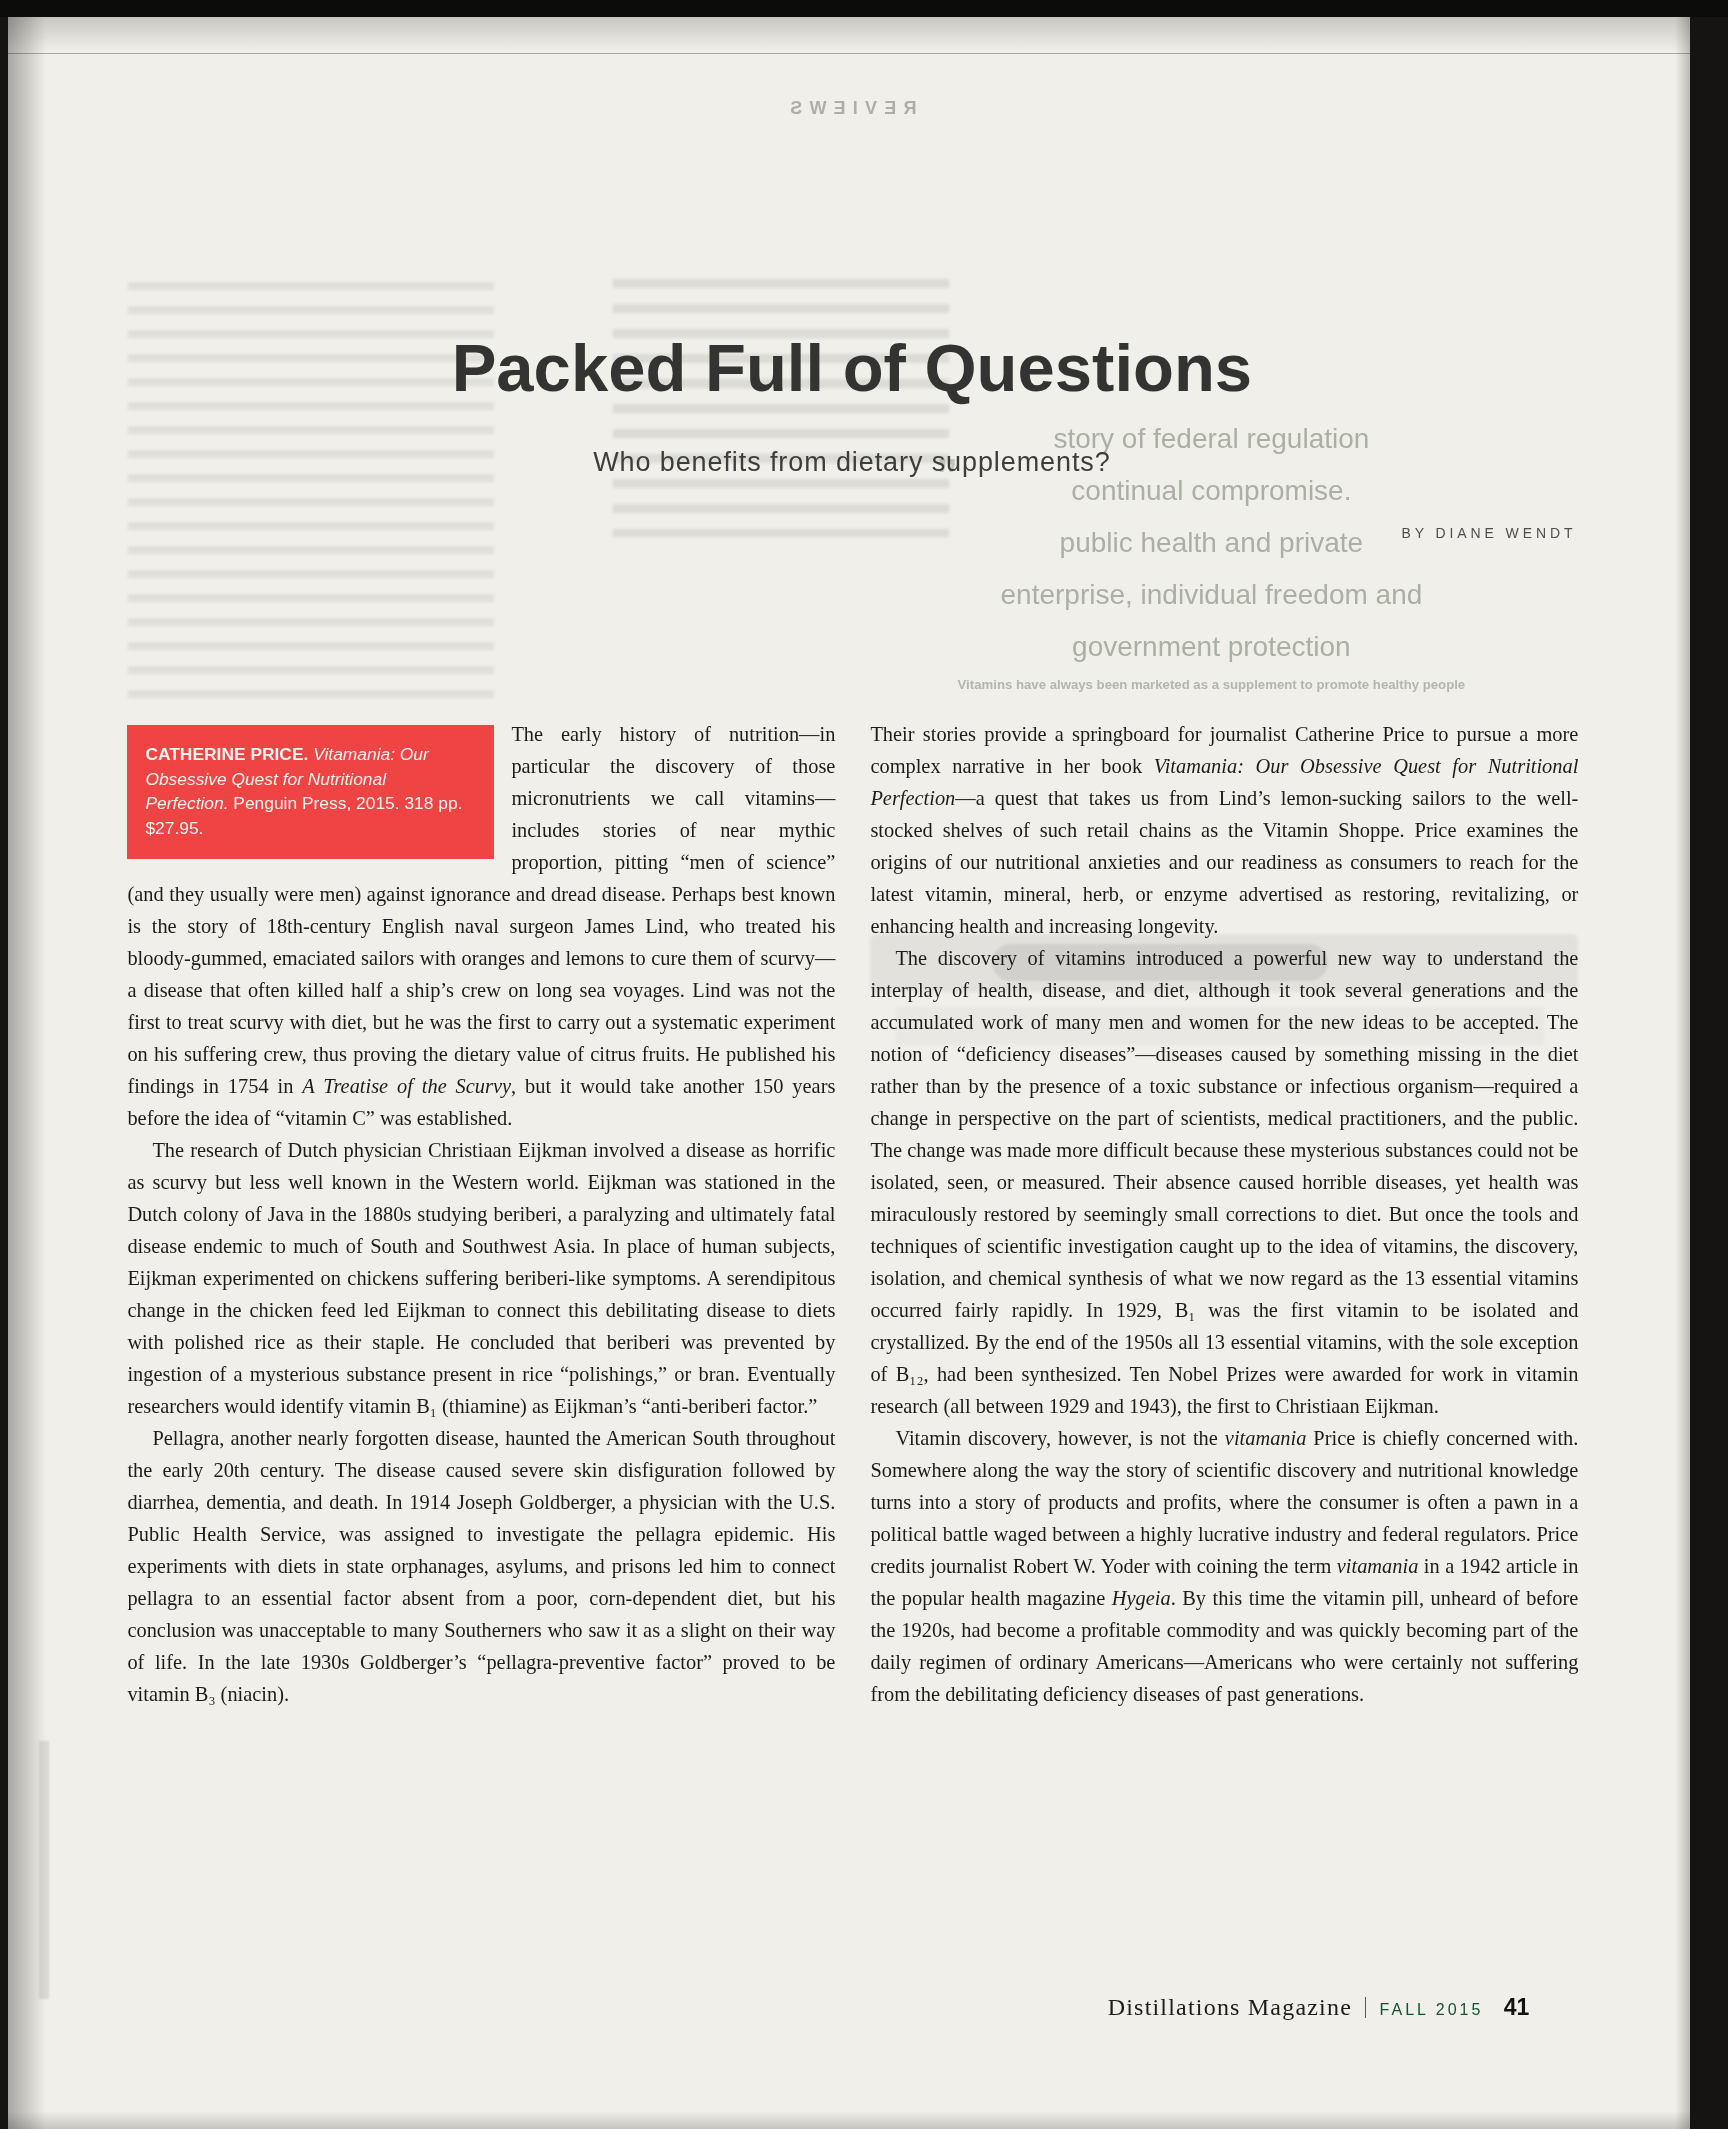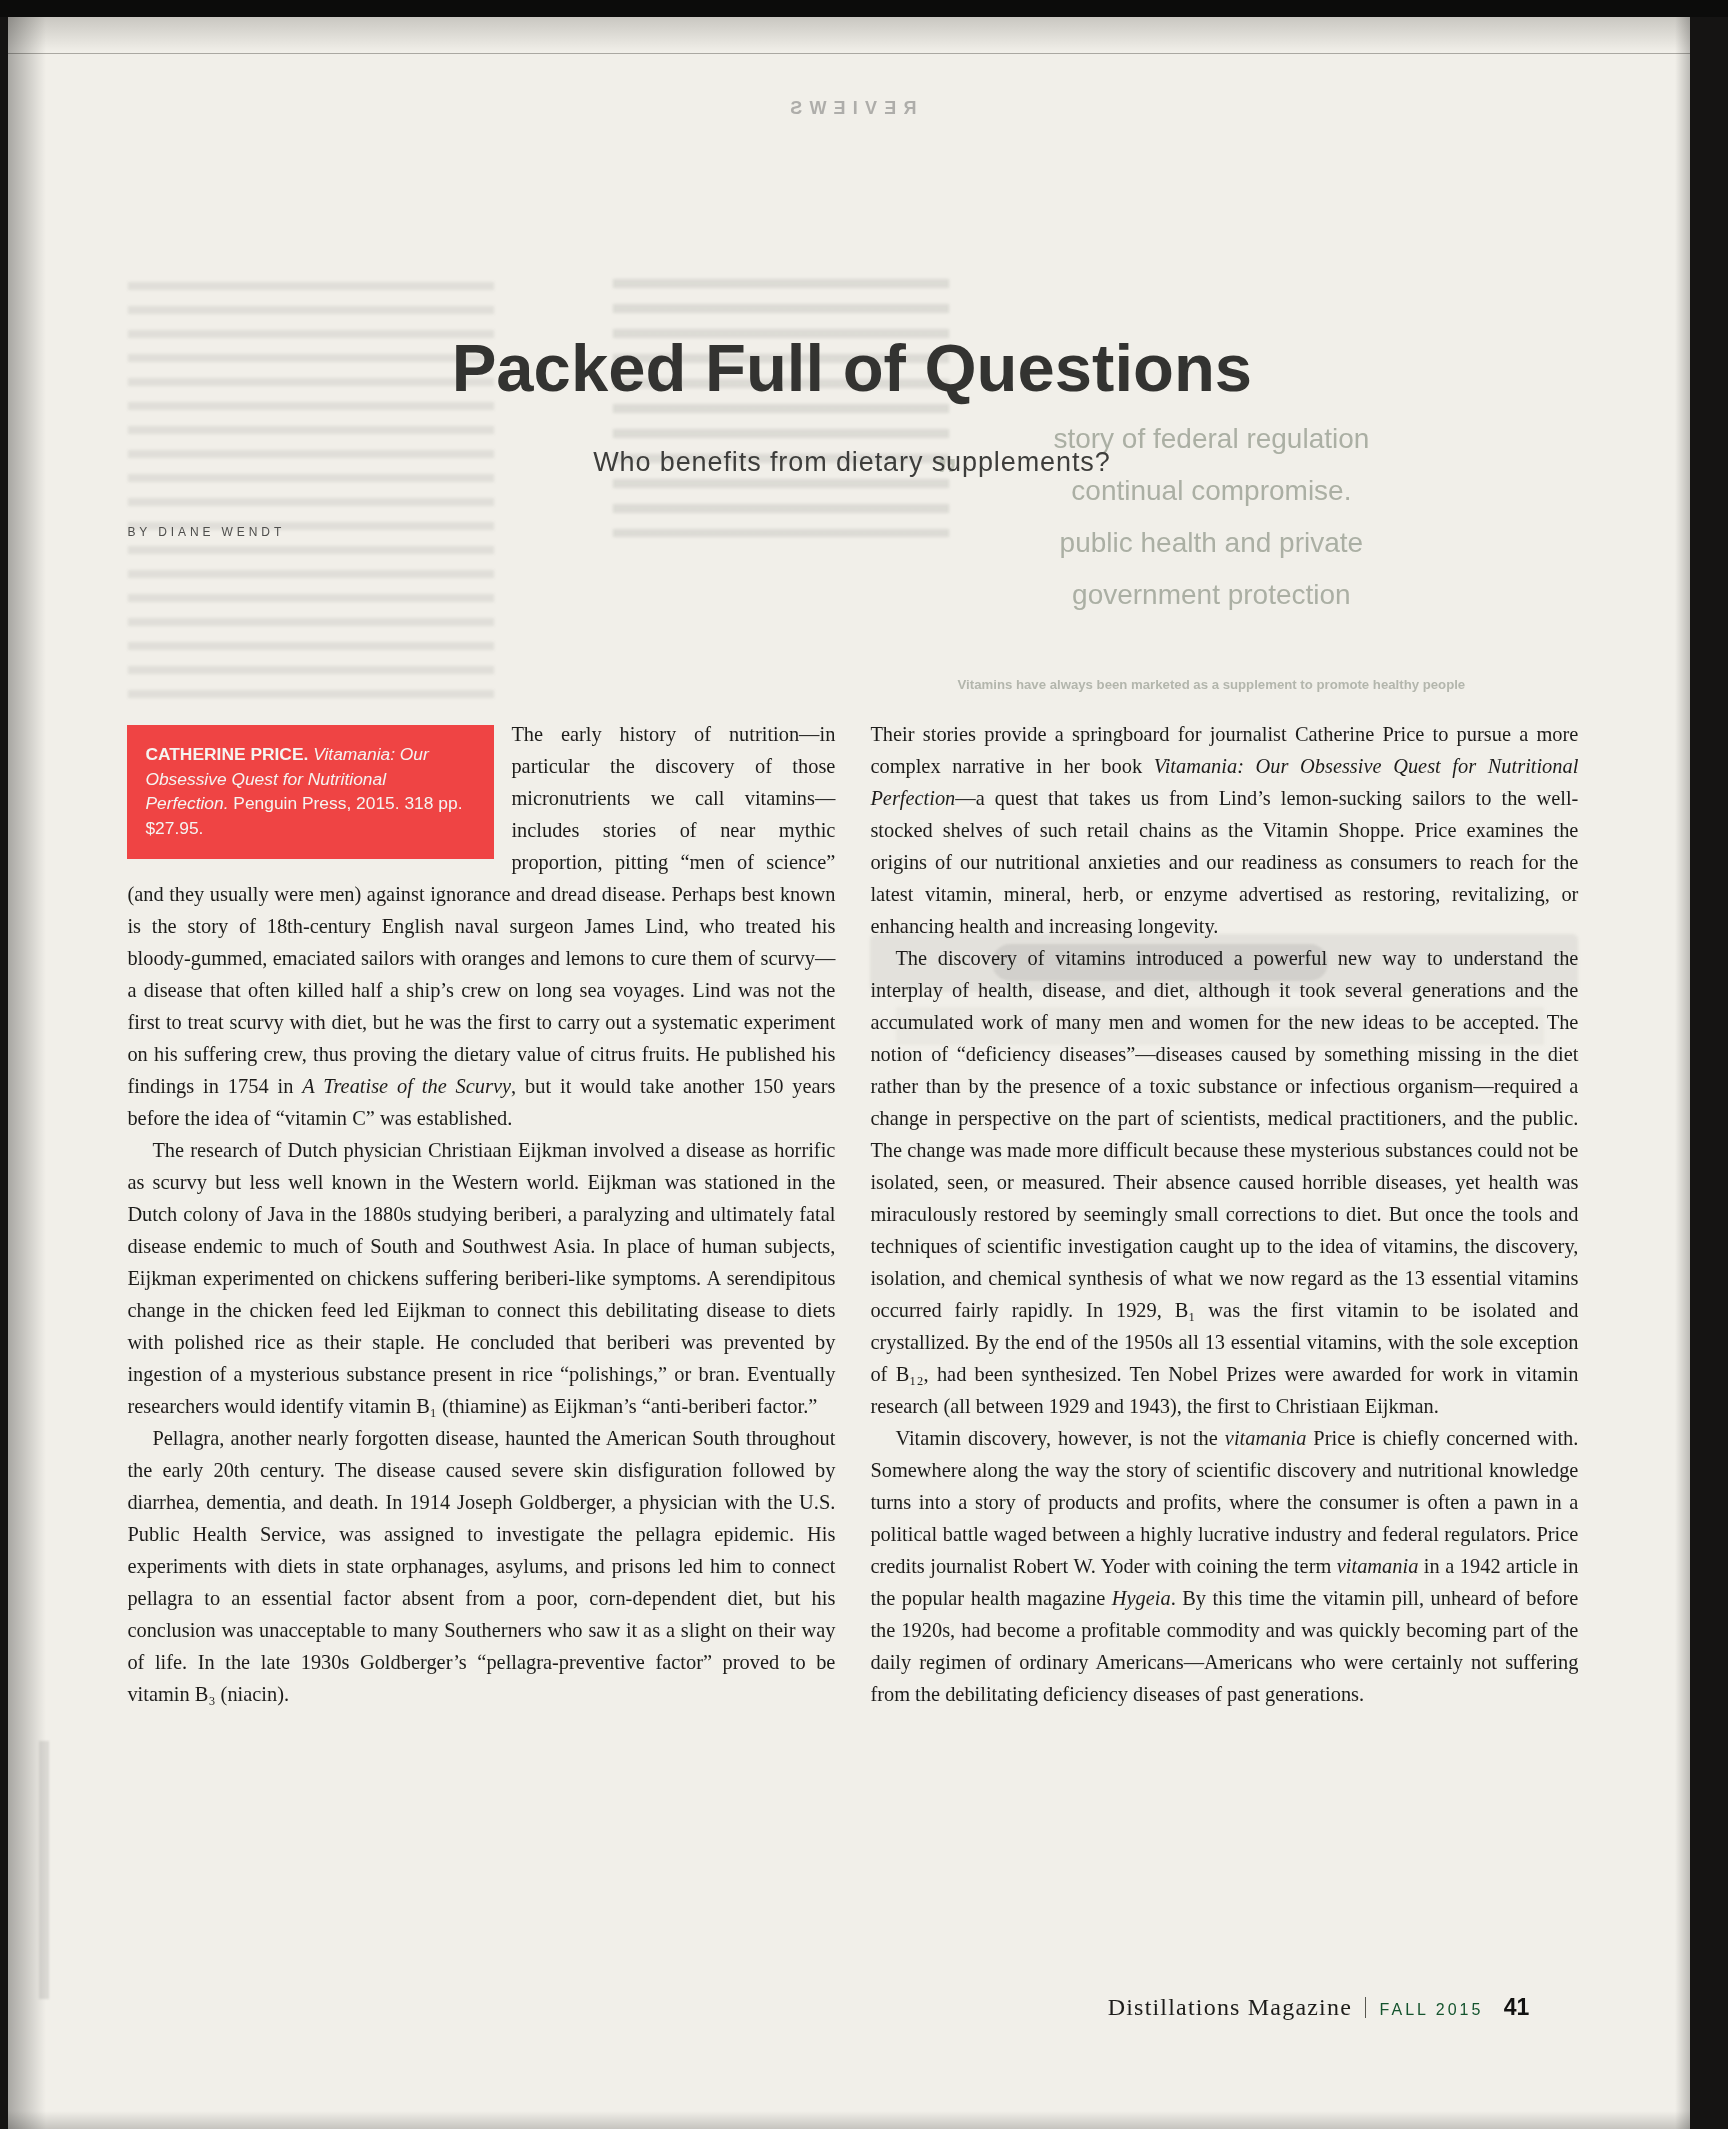--- a/index.html
+++ b/index.html
@@ -84,21 +84,21 @@
     position:absolute;left:0;right:0;top:334px;margin:0;
     font-family:"Liberation Sans",sans-serif;font-weight:700;
     font-size:67px;line-height:1;letter-spacing:0;color:#333331;text-align:center;
   }
   .subtitle{
     position:absolute;left:0;right:0;top:447px;
     font-size:27px;letter-spacing:0.9px;color:#3d3d3b;text-align:center;
   }
   .byline{
     position:absolute;left:0;right:0;top:525px;
-    font-size:12px;letter-spacing:3.9px;color:#4e4e4c;text-align:left;
+    font-size:14px;letter-spacing:3.9px;color:#4e4e4c;text-align:right;
   }
 
   
   .col{
     position:absolute;top:718px;width:708px;z-index:3;
     font-family:"Liberation Serif","DejaVu Serif",serif;
     font-size:20.4px;line-height:32px;color:#1d1c1a;
   }
   .col-left{left:119px;}
   .col-right{left:862px;}
@@ -139,20 +139,21 @@
   <div class="top-rule"></div>
 
   <div class="ghost reviews-ghost"><span>REVIEWS</span></div>
   <div class="ghost ghost-stripes-a"></div>
   <div class="ghost ghost-stripes-b"></div>
   <div class="ghost ghost-quotemark">”</div>
   <div class="ghost pullquote-ghost">
       <div>story of federal regulation</div>
       <div>continual compromise.</div>
       <div>public health and private</div>
+      <div>enterprise, individual freedom and</div>
       <div>government protection</div>
     </div>
   <div class="ghost ghost-caption">Vitamins have always been marketed as a supplement to promote healthy people</div>
   <div class="ghost ghost-banner"></div>
   <div class="ghost ghost-pill"></div>
   <div class="ghost ghost-banner-2"></div>
   <div class="ghost ghost-vertical"></div>
 
   <header class="masthead">
     <h1 class="title">Packed Full of Questions</h1>

